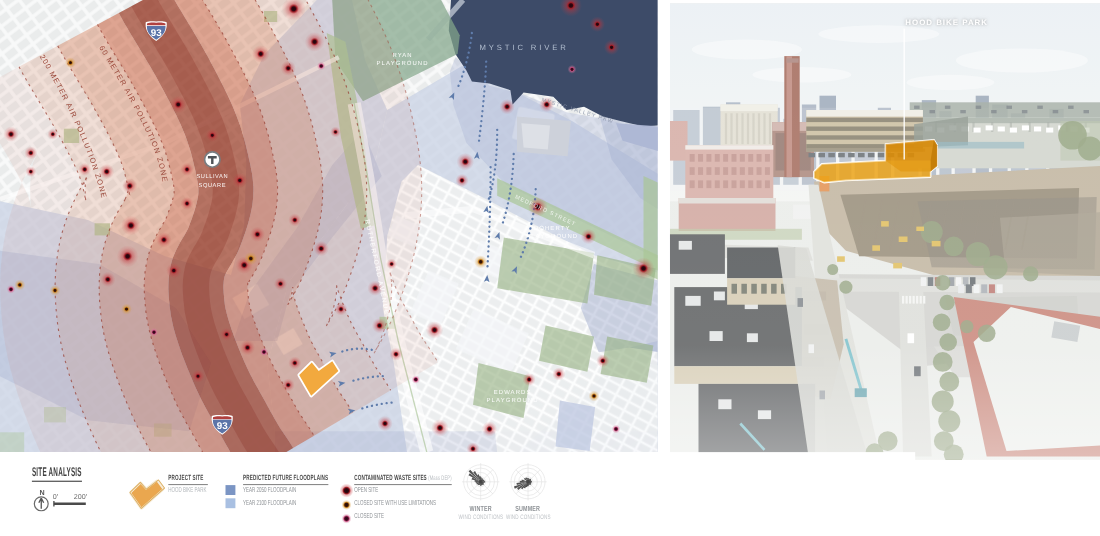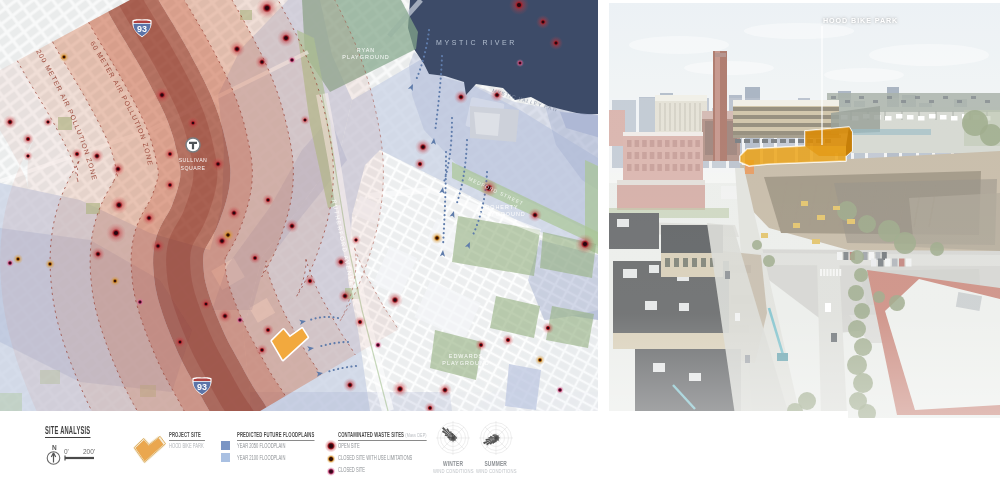--- a/index.html
+++ b/index.html
@@ -532,21 +532,21 @@
         </linearGradient>
       </defs>
       <rect width="391" height="415" fill="url(#fade)"></rect>
       <path d="M131,153 L138,146 L196,143 L196,128 L240,124 L243,129 L243,148 L237,153 L237,158 L160,161 L140,163 L131,159 Z" fill="rgba(232,152,8,0.7)" stroke="#fff" stroke-width="1.5" stroke-linejoin="round"></path>
       <path d="M196,143 L196,128 L240,124 L243,129 L243,148 L237,153 L210,153 Z" fill="rgba(215,135,4,0.65)"></path>
       <path d="M240,124 L243,129 L243,148 L237,153 L237,143 Z" fill="rgba(190,118,2,0.7)"></path>
       <path d="M131,153 L138,146 L196,143 L237,143 L237,153 L237,158 L160,161 L140,163 L131,159 Z" fill="rgba(240,170,30,0.45)"></path>
       <path d="M213,23 L213,142" stroke="rgba(255,255,255,0.92)" stroke-width="1.3"></path>
       <text x="214" y="20" font-family="Liberation Sans,sans-serif" font-weight="bold" font-size="7.2" letter-spacing="0.9" fill="#fff" style="text-shadow:0 0 3px rgba(130,130,130,0.75)">HOOD BIKE PARK</text>
     </svg>
-<div style="position:absolute;left:16px;top:411px;width:832px;height:76px;background:#fff">
+<div style="position:absolute;left:0;top:411px;width:832px;height:76px;background:#fff">
       <div style="position:absolute;left:29px;top:13px;transform:scaleX(0.50);transform-origin:left top;font:bold 11.5px 'Liberation Sans',sans-serif;color:#3f3f3f;letter-spacing:0.4px;border-bottom:1.6px solid #3f3f3f;padding-bottom:1px">SITE ANALYSIS</div>
       <svg style="position:absolute;left:28px;top:30px" width="100" height="40" viewBox="0 0 100 40">
 <text x="8" y="9" font-family="Liberation Sans,sans-serif" font-size="6.5" font-weight="bold" fill="#555">N</text>
 <circle cx="9.5" cy="17" r="6.3" fill="none" stroke="#6a6a6a" stroke-width="1.1"></circle>
 <path d="M9.5,11.8 L9.5,21.5 M9.5,11.8 L7.3,16 M9.5,11.8 L11.7,16" stroke="#555" stroke-width="1.2" fill="none"></path>
 <text x="20" y="13" font-family="Liberation Sans,sans-serif" font-size="6.5" fill="#6b6b6b">0'</text>
 <text x="39" y="13" font-family="Liberation Sans,sans-serif" font-size="6.5" fill="#6b6b6b">200'</text>
 <path d="M21,14.5 L21,19.5" stroke="#4a4a4a" stroke-width="1.2" fill="none"></path>
         <path d="M21,17 L50,17" stroke="#4a4a4a" stroke-width="2.2" fill="none"></path>
 </svg>

